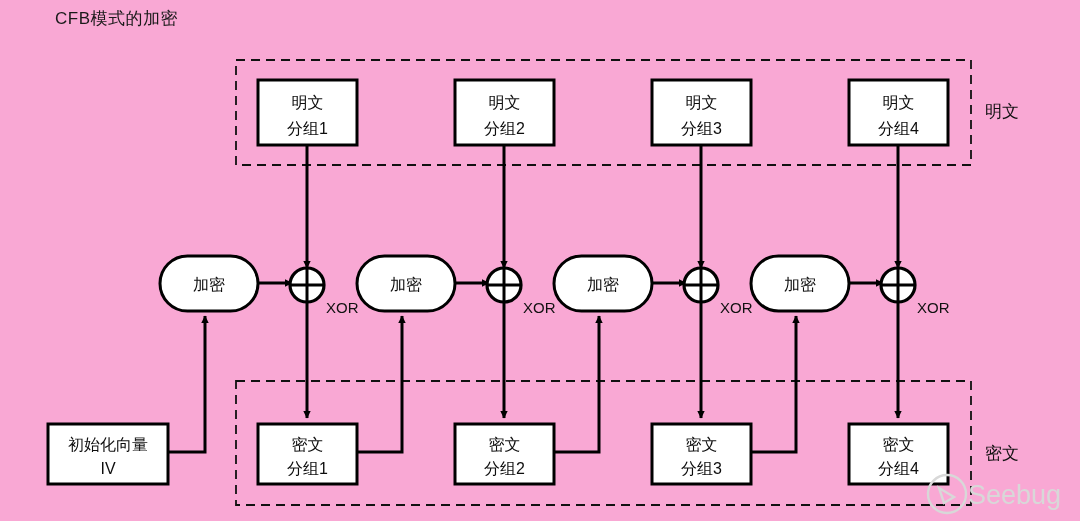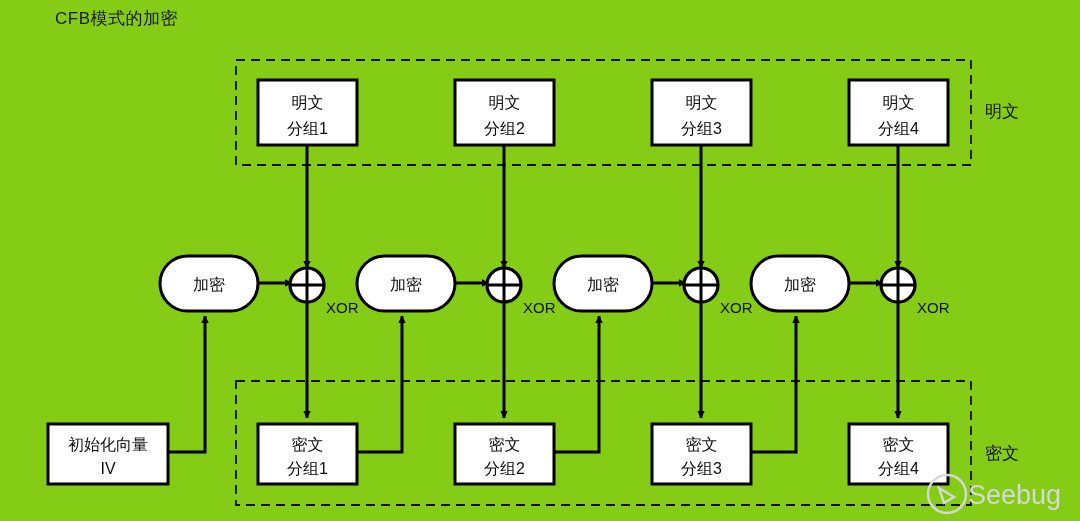--- a/index.html
+++ b/index.html
@@ -12,21 +12,21 @@
     height: 521px;
     font-family: "Liberation Sans", "DejaVu Sans", sans-serif;
     color: #111111;
     overflow: hidden;
     position: relative;
   }
   #stage {
     position: relative;
     width: 1080px;
     height: 521px;
-    background: #84cc16;
+    background: #f9a8d4;
   }
   svg#diagram {
     position: absolute;
     left: 0;
     top: 0;
     width: 1080px;
     height: 521px;
     display: block;
   }
   .page-title {

